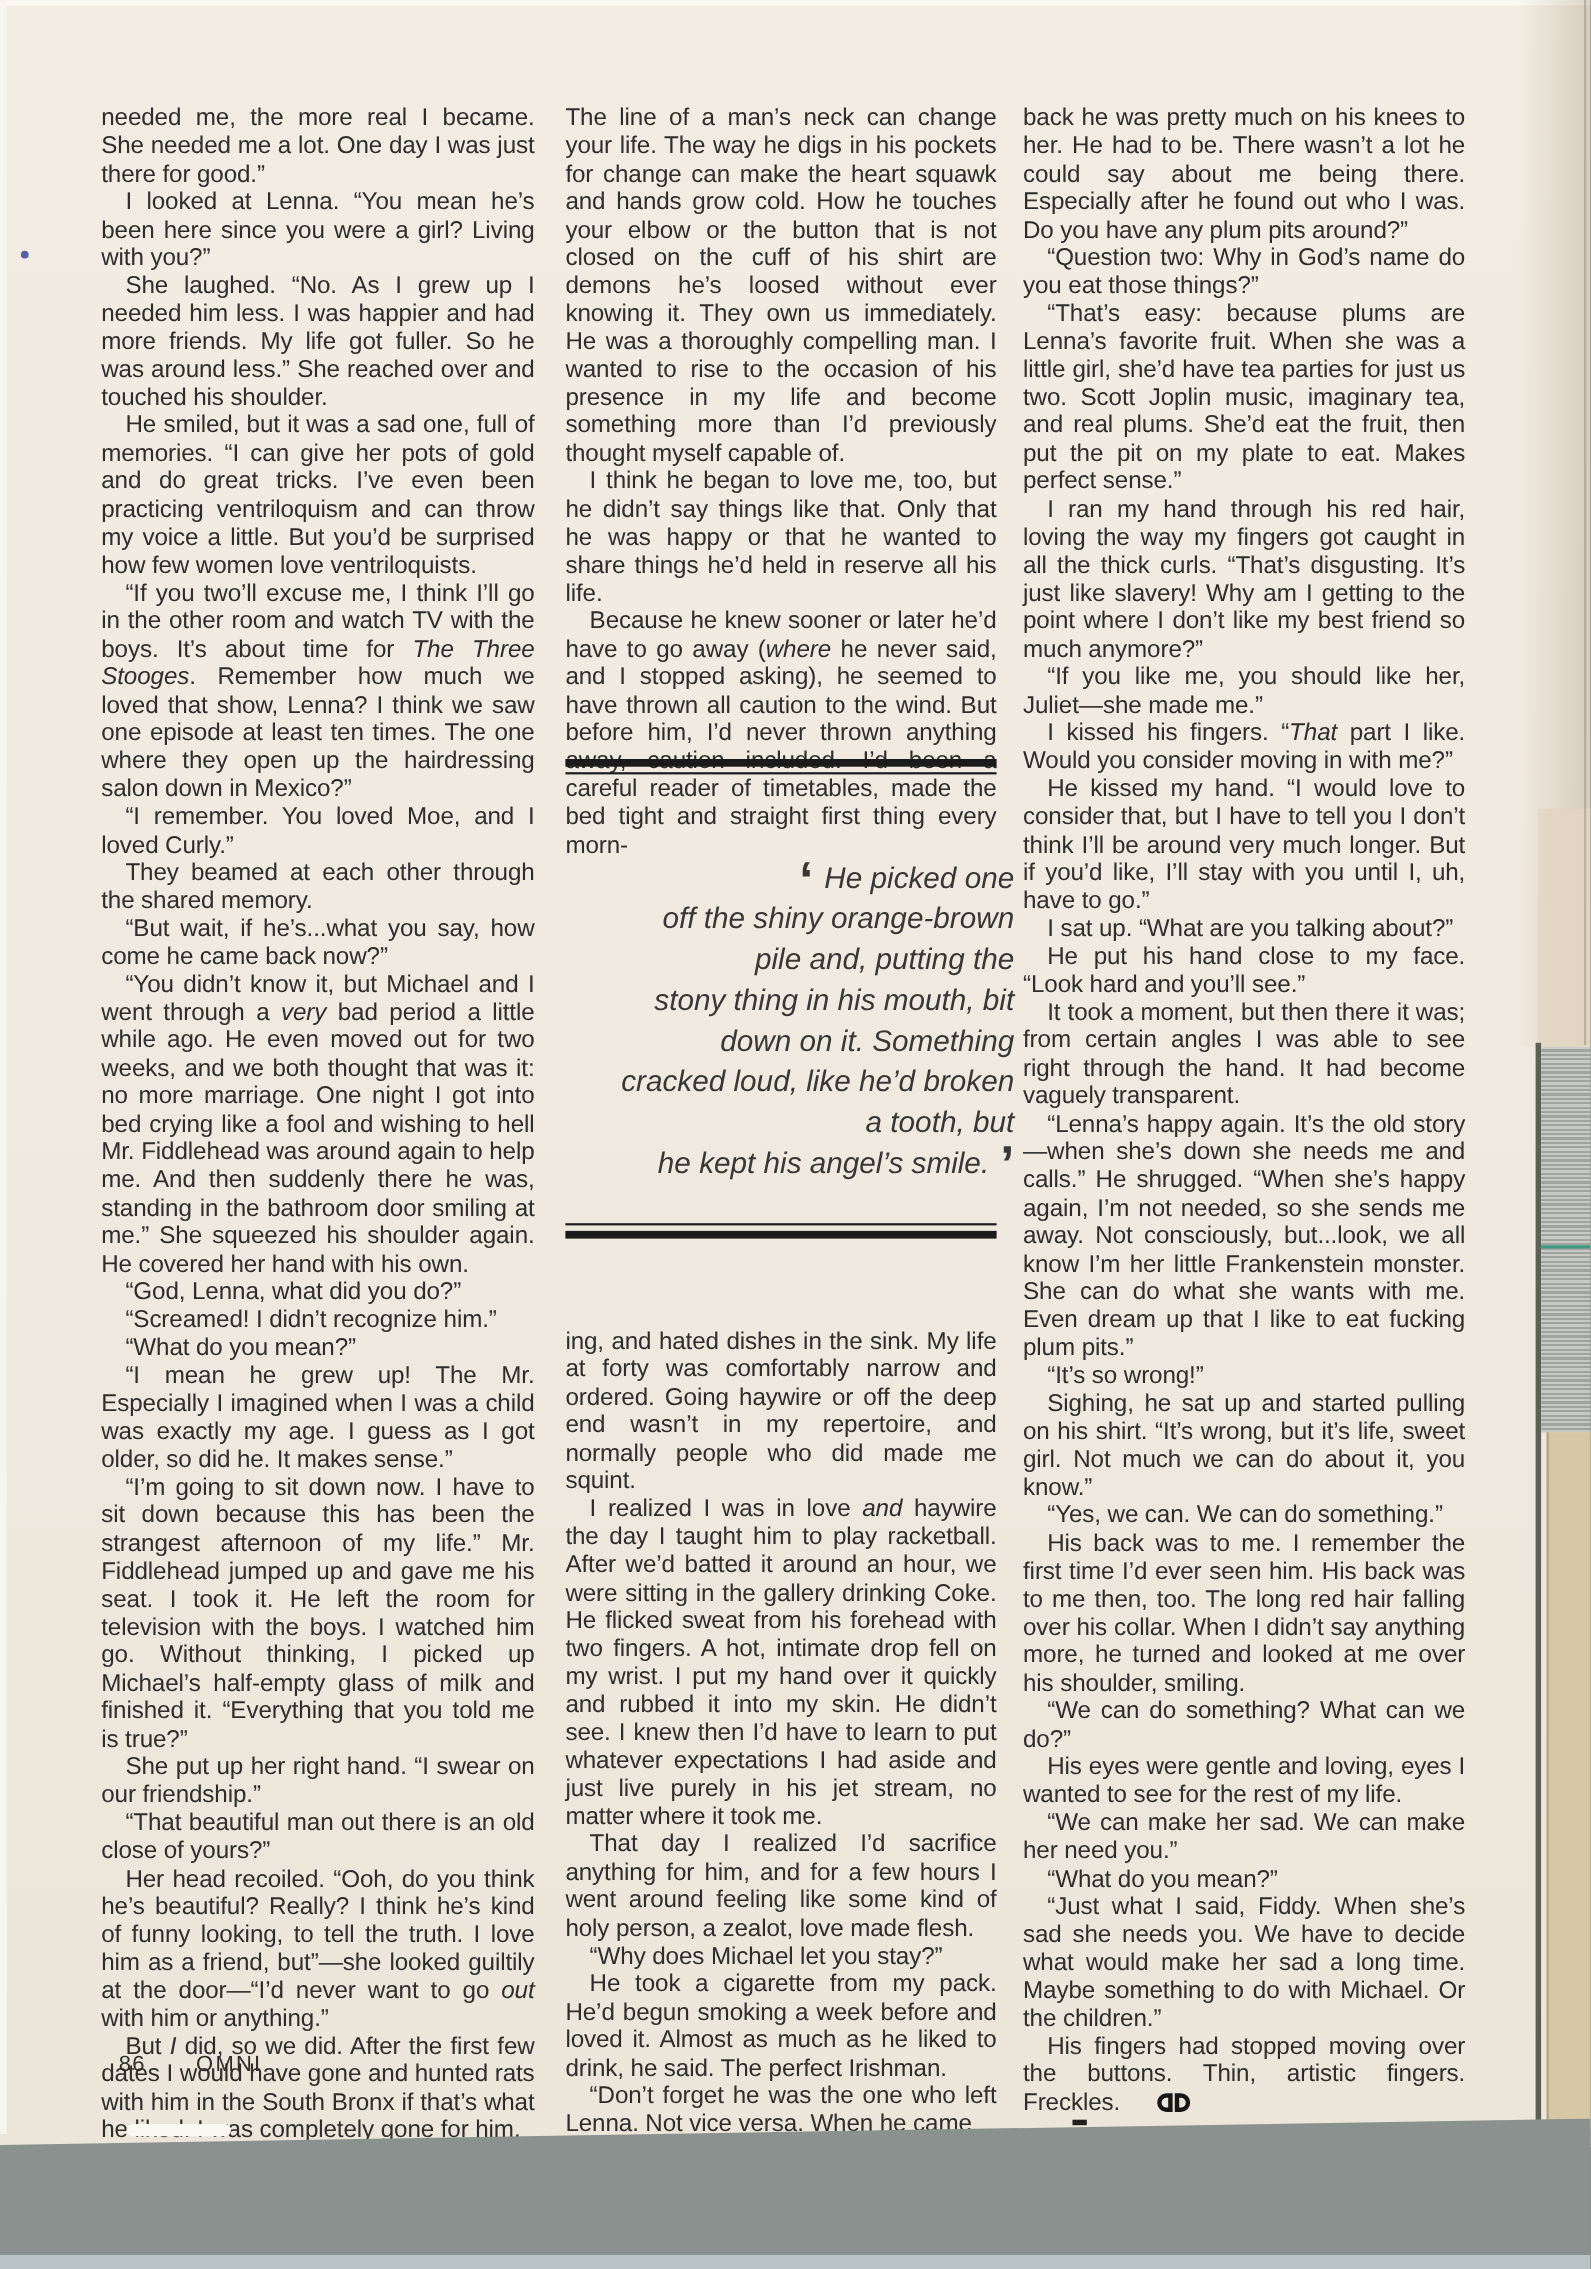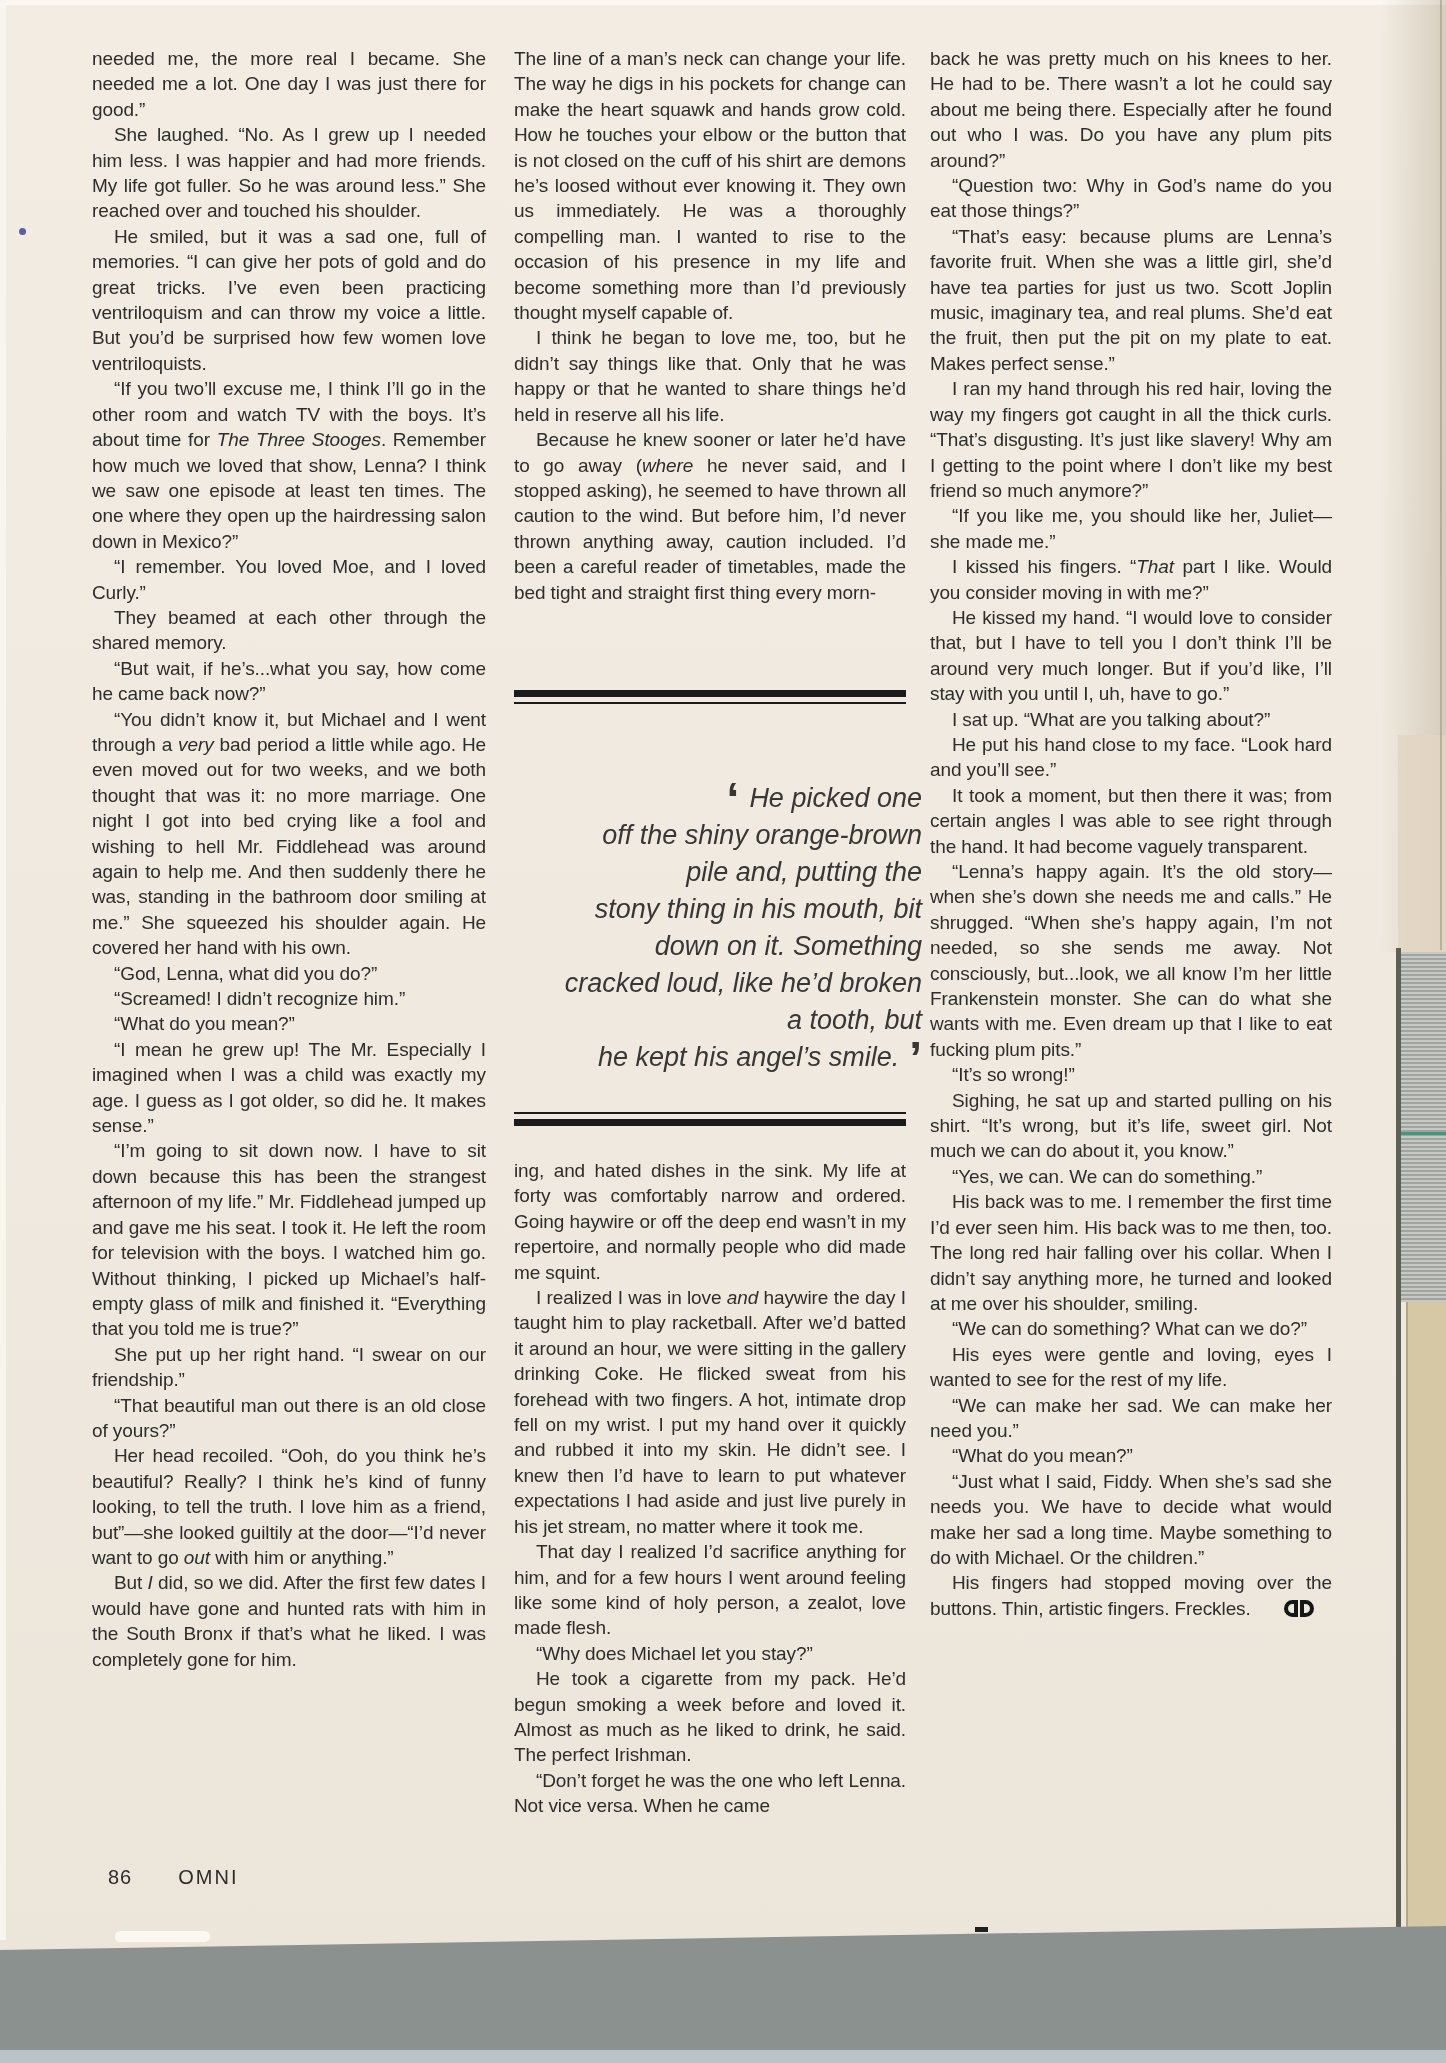--- a/index.html
+++ b/index.html
@@ -12,21 +12,21 @@
     position:relative; width:1446px; height:2063px; overflow:hidden;
     font-family:"Liberation Sans","DejaVu Sans",sans-serif;
     color:var(--text); background:#9a9f9b;
   }
   .page{
     position:absolute; left:0; top:0; width:1446px; height:1952px;
     background:linear-gradient(180deg,#f2ece2 0%, #f0e9df 55%, #ece5da 100%);
   }
   .edge-top{position:absolute;left:0;top:0;width:100%;height:5px;background:#fbf8f2;}
   .edge-left{position:absolute;left:0;top:0;width:6px;height:1940px;background:#f8f5ee;}
-  .col{position:absolute; text-align:justify; font-size:19px; line-height:25.4px; letter-spacing:-0.1px;}
+  .col{position:absolute; text-align:justify; font-size:22px; line-height:25.4px; letter-spacing:-0.1px;margin-top:48px;}
   .col p{margin:0; padding:0;}
   .col .ind{text-indent:22px;}
   .col i{}
   .col1{left:92px; top:46px; width:394px;}
   .col2top{left:514px; top:46px; width:392px;}
   .col2bottom{left:514px; top:1158px; width:392px;}
   .col3{left:930px; top:46px; width:402px;}
   .rule{position:absolute; left:514px; width:392px;}
   .rule-top{top:690px;}
   .rule-bottom{top:1112px;}
@@ -73,20 +73,21 @@
 <body>
 
 <div class="screen">
   <div class="page"></div>
   <div class="edge-top"></div>
   <div class="edge-left"></div>
   <div class="ink-dot"></div>
 
   <div class="col col1">
       <p class="">needed me, the more real I became. She needed me a lot. One day I was just there for good.”</p>
+      <p class="ind">I looked at Lenna. “You mean he’s been here since you were a girl? Living with you?”</p>
       <p class="ind">She laughed. “No. As I grew up I needed him less. I was happier and had more friends. My life got fuller. So he was around less.” She reached over and touched his shoulder.</p>
       <p class="ind">He smiled, but it was a sad one, full of memories. “I can give her pots of gold and do great tricks. I’ve even been practicing ventriloquism and can throw my voice a little. But you’d be surprised how few women love ventriloquists.</p>
       <p class="ind">“If you two’ll excuse me, I think I’ll go in the other room and watch TV with the boys. It’s about time for <i>The Three Stooges</i>. Remember how much we loved that show, Lenna? I think we saw one episode at least ten times. The one where they open up the hairdressing salon down in Mexico?”</p>
       <p class="ind">“I remember. You loved Moe, and I loved Curly.”</p>
       <p class="ind">They beamed at each other through the shared memory.</p>
       <p class="ind">“But wait, if he’s...what you say, how come he came back now?”</p>
       <p class="ind">“You didn’t know it, but Michael and I went through a <i>very</i> bad period a little while ago. He even moved out for two weeks, and we both thought that was it: no more marriage. One night I got into bed crying like a fool and wishing to hell Mr. Fiddlehead was around again to help me. And then suddenly there he was, standing in the bathroom door smiling at me.” She squeezed his shoulder again. He covered her hand with his own.</p>
       <p class="ind">“God, Lenna, what did you do?”</p>
       <p class="ind">“Screamed! I didn’t recognize him.”</p>
       <p class="ind">“What do you mean?”</p>

